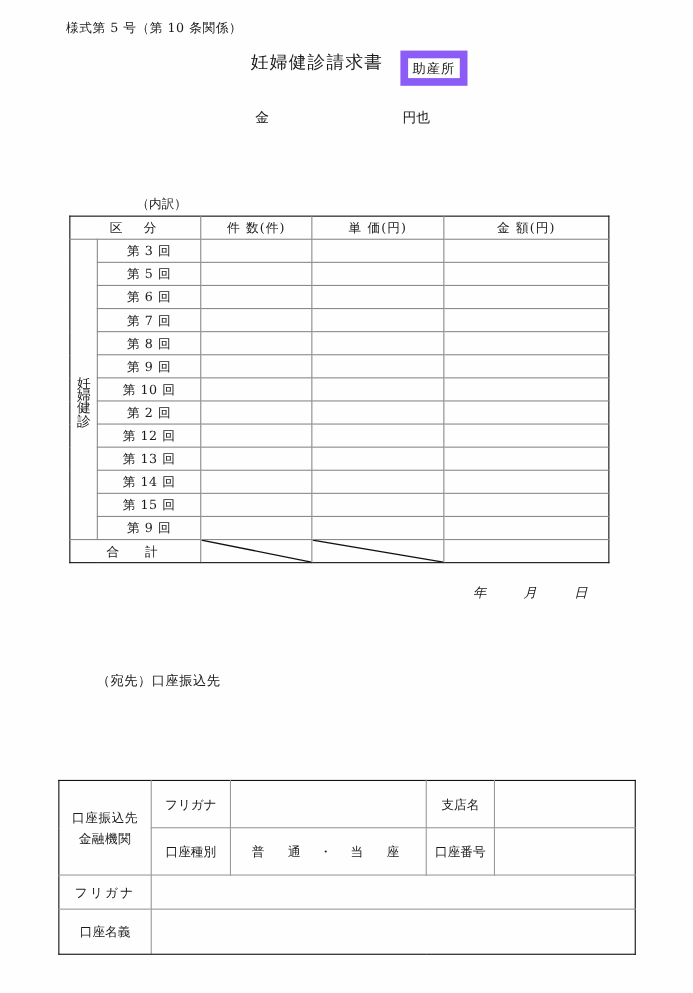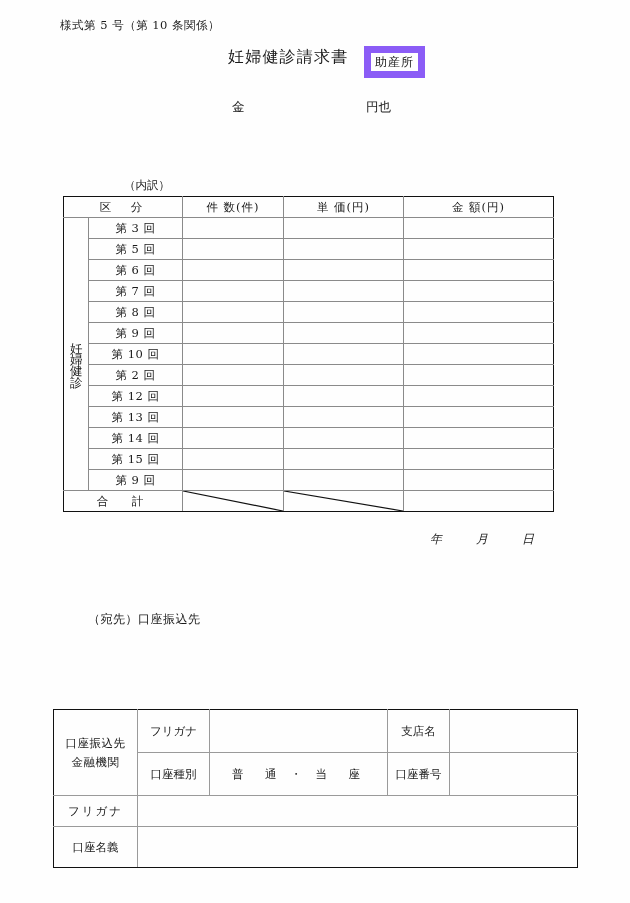--- a/index.html
+++ b/index.html
@@ -181,21 +181,21 @@
   .bk-c2 { width: 72px; }
   .bk-c3 { width: 178px; }
   .bk-c4 { width: 62px; }
   .bk-c5 { width: 128px; }
 
   .bank-head {
     line-height: 19px;
     letter-spacing: 0.5px;
   }
   .bank-head span { display: block; }
-  .acct-type-value { letter-spacing: 5px; }
+  .acct-type-value { letter-spacing: 5px; font-family: Liberation Mono, monospace; }
   .furigana-label { letter-spacing: 2px; }
 </style>
 </head>
 <body>
 
 <div class="page">
 
   <div class="abs form-no">様式第 5 号（第 10 条関係）</div>
   <div class="abs doc-title">妊婦健診請求書</div>
   <div class="abs facility-box">助産所</div>

